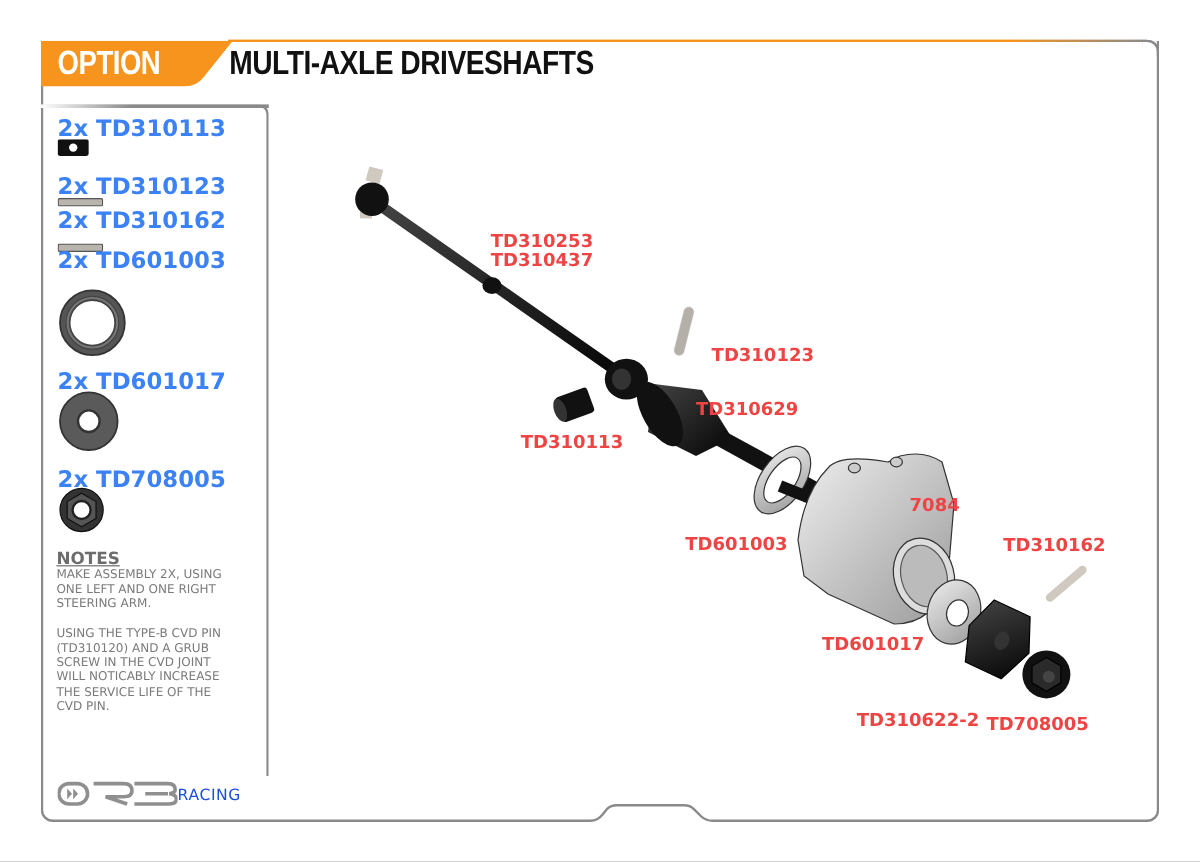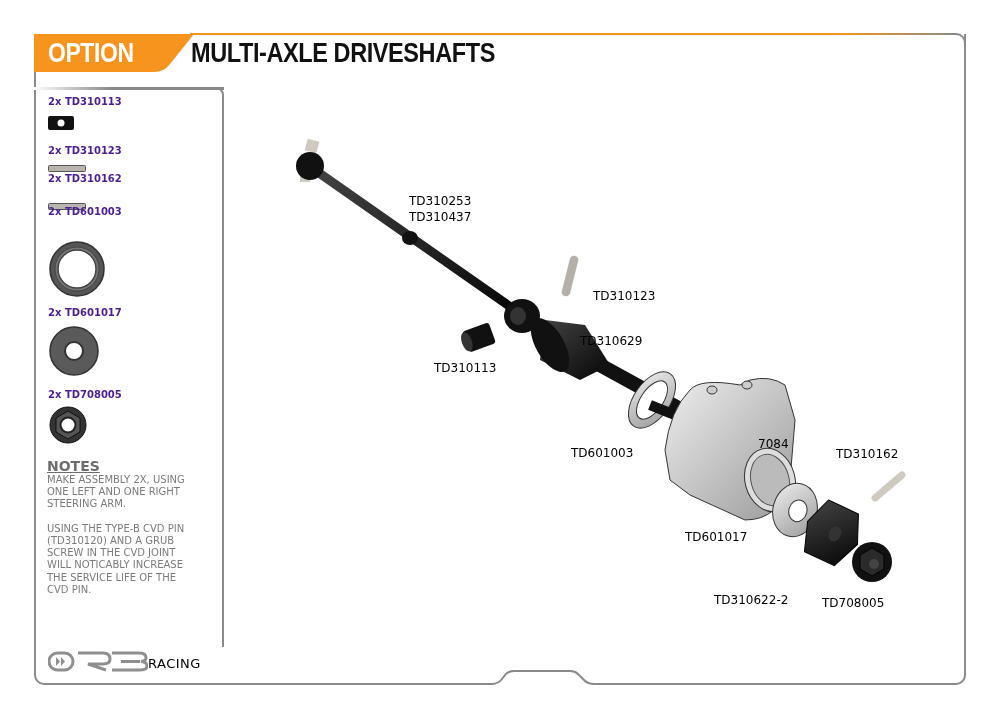--- a/index.html
+++ b/index.html
@@ -13,28 +13,28 @@
               border-top:2px solid #8a8a8a; border-right:2px solid #8a8a8a; border-radius:0 10px 0 0; box-sizing:border-box; }
   .option-tab { position:absolute; left:34px; top:34px; width:160px; height:38px; }
   .option-label { position:absolute; left:48px; top:37px; color:#fff; font-family:"Liberation Sans", sans-serif;
                   font-weight:bold; font-size:28px; letter-spacing:-0.5px; transform:scaleX(0.82); transform-origin:left; }
   .page-title { position:absolute; left:191px; top:37px; color:#111; font-family:"Liberation Sans", sans-serif;
                 font-weight:bold; font-size:28px; letter-spacing:-0.5px; transform:scaleX(0.84); transform-origin:left; }
   .side-panel { position:absolute; left:34px; top:87px; width:190px; height:560px;
                 border:2px solid #8a8a8a; border-left:none; border-bottom:none; border-radius:0 8px 0 0; box-sizing:border-box; }
   .side-panel-fade { position:absolute; left:34px; top:87px; width:190px; height:3px;
                      background:linear-gradient(to right,#fff 0%,#8a8a8a 40%); }
-  .part { position:absolute; left:48px; color:#4c1d95; font-weight:bold; font-size:10px; }
+  .part { position:absolute; left:48px; color:#3b82f6; font-weight:bold; font-size:19px; }
   .notes-title { position:absolute; left:47px; top:458px; font-size:14px; font-weight:bold; color:#6d6d6d;
                  text-decoration:underline; }
   .notes { position:absolute; left:47px; top:474px; width:180px; font-size:10px; font-weight:normal; color:#7b7b7b;
            line-height:12.2px; white-space:pre-line; }
-  .callout { position:absolute; color:#000000; font-weight:normal; font-size:12px; line-height:16px; white-space:pre-line; }
+  .callout { position:absolute; color:#ef4444; font-weight:bold; font-size:15px; line-height:16px; white-space:pre-line; }
   .logo { position:absolute; left:48px; top:650px; color:#8f8f8f; }
-  .logo-racing { position:absolute; left:100px; top:6px; font-size:13px; letter-spacing:0.5px; color:#000000; }
+  .logo-racing { position:absolute; left:100px; top:6px; font-size:13px; letter-spacing:0.5px; color:#1d4ed8; }
 </style>
 </head>
 <body>
 
 <div class="frame"></div>
 <div class="frame-top"></div>
 <div class="frame-tr"></div>
 <svg style="position:absolute;left:440px;top:660px" width="140" height="30">
   <rect x="0" y="0" width="140" height="30" fill="#fff"></rect>
   <path d="M0 23.5 L62 23.5 Q66 23.5 70 19 L76 13 Q80 11 84 11 L166 11" fill="none" stroke="#8a8a8a" stroke-width="2"></path>
@@ -186,17 +186,17 @@
     <circle cx="624" cy="444" r="5" fill="#444"></circle>
   </g>
 </svg>
 
 <div class="callout" style="left:409px;top:193px">TD310253
 TD310437</div>
 <div class="callout" style="left:434px;top:360px">TD310113</div>
 <div class="callout" style="left:593px;top:288px">TD310123</div>
 <div class="callout" style="left:580px;top:333px">TD310629</div>
 <div class="callout" style="left:571px;top:445px">TD601003</div>
-<div class="callout" style="left:758px;top:436px">7084</div>
+<div class="callout" style="left:758px;top:413px">7084</div>
 <div class="callout" style="left:836px;top:446px">TD310162</div>
 <div class="callout" style="left:685px;top:529px">TD601017</div>
 <div class="callout" style="left:714px;top:592px">TD310622-2</div>
 <div class="callout" style="left:822px;top:595px">TD708005</div>
 
 </body></html>

